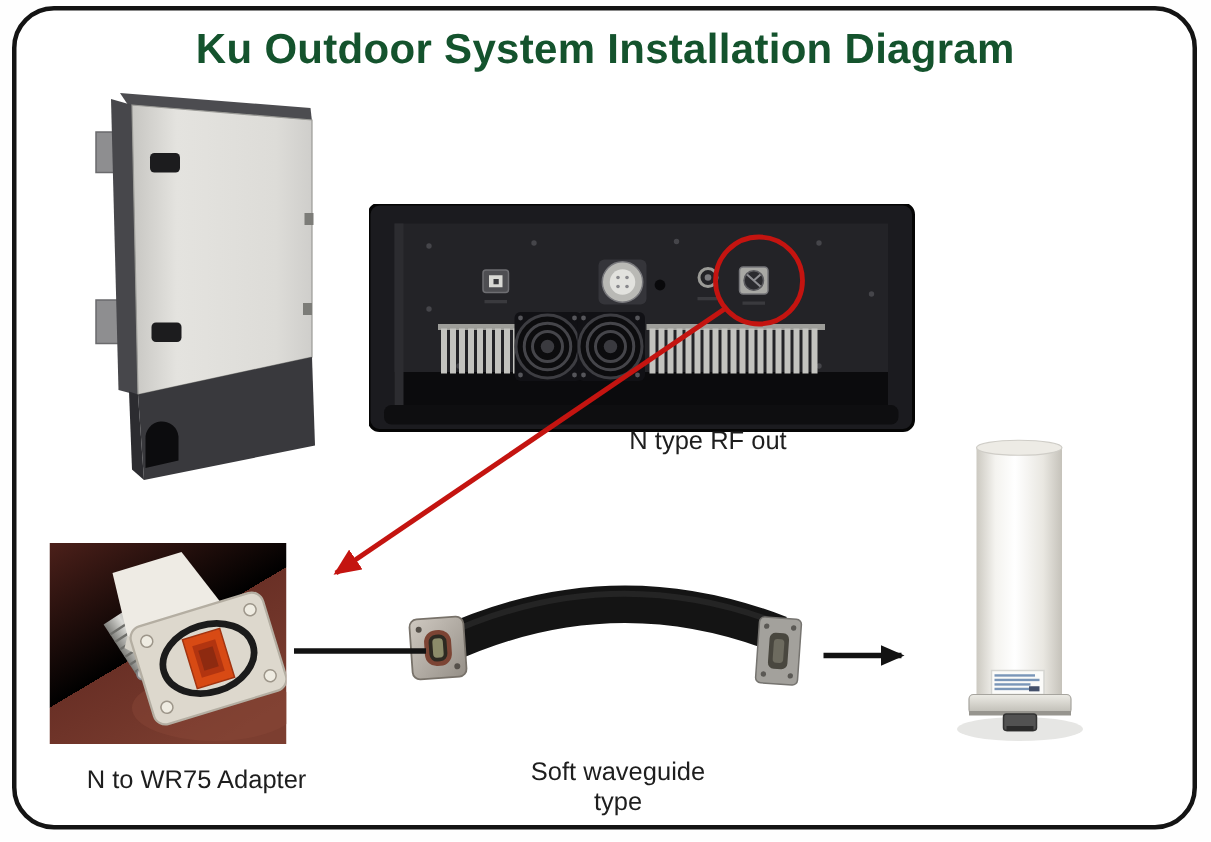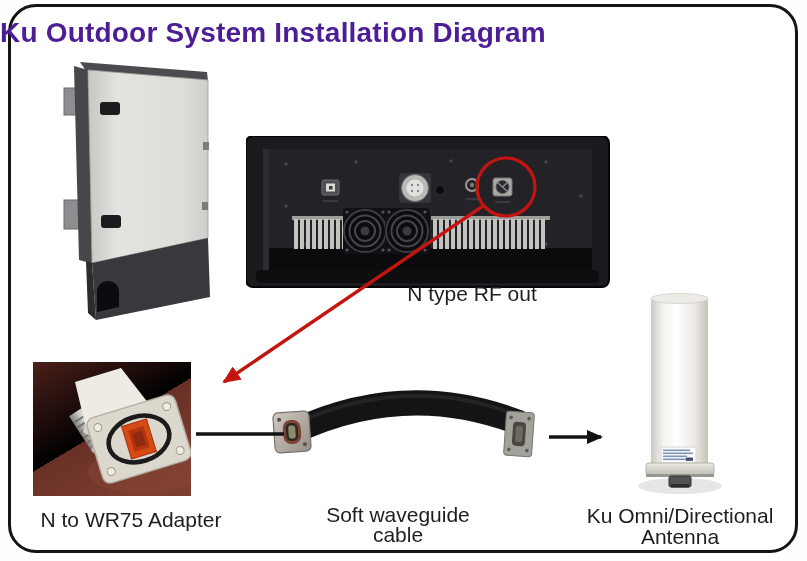--- a/index.html
+++ b/index.html
@@ -5,25 +5,25 @@
   html,body{margin:0;padding:0;background:#ffffff;}
   .stage{
     position:relative;width:807px;height:561px;background:#fefefe;
     font-family:"Liberation Sans", sans-serif;overflow:hidden;
   }
   .frame{
     position:absolute;left:8px;top:4px;width:784px;height:543px;
     border:3.5px solid #141414;border-radius:28px;background:#ffffff;
   }
   .title{
-    position:absolute;left:0;top:17px;width:807px;text-align:left;
-    font-size:28px;font-weight:bold;color:#4c1d95;letter-spacing:0.2px;
+    position:absolute;left:0;top:17px;width:807px;text-align:center;
+    font-size:28px;font-weight:bold;color:#14532d;letter-spacing:0.2px;
   }
   .caption{
-    position:absolute;color:#1e1e1e;font-size:21px;line-height:20px;
+    position:absolute;color:#1e1e1e;font-size:17px;line-height:20px;
     text-align:center;white-space:nowrap;
   }
   .cap-2line{line-height:20px;}
   .abs{position:absolute;}
   svg{display:block;}
   .overlay{position:absolute;left:0;top:0;pointer-events:none;}
 </style>
 </head>
 <body>
 
@@ -257,23 +257,23 @@
       <rect x="-14" y="-22" width="28" height="44" rx="3.5" fill="#a3a19c" stroke="#767470"></rect>
       <circle cx="-9" cy="-16" r="1.8" fill="#5b5955"></circle>
         <circle cx="9" cy="-16" r="1.8" fill="#5b5955"></circle>
       <circle cx="-9" cy="16" r="1.8" fill="#5b5955"></circle>
         <circle cx="9" cy="16" r="1.8" fill="#5b5955"></circle>
       <rect x="-6.5" y="-12" width="13" height="24" rx="4" fill="#49473f"></rect>
       <rect x="-3.5" y="-8" width="7" height="16" rx="2.5" fill="#6d6b5f"></rect>
     </g>
   </svg>
 
-  <div class="caption cap-2line" style="left:298px;top:505px;width:200px;">
+  <div class="caption cap-2line" style="left:312px;top:505px;width:200px;">
     <div>Soft waveguide</div>
-    <div>cable</div>
+    <div>type</div>
   </div>
 
   <svg class="abs" style="left:638px;top:288px;" width="85" height="210" viewBox="0 0 85 210">
     <defs>
       <linearGradient id="cylGrad" x1="0" y1="0" x2="1" y2="0">
         <stop offset="0" stop-color="#ccc9c1"></stop>
         <stop offset="0.22" stop-color="#f4f3ef"></stop>
         <stop offset="0.45" stop-color="#ffffff"></stop>
         <stop offset="0.78" stop-color="#e9e7e1"></stop>
         <stop offset="1" stop-color="#c5c2ba"></stop>
@@ -298,24 +298,20 @@
 
     <rect x="8" y="175" width="68" height="13" rx="3" fill="url(#collarGrad)" stroke="#a6a49e" stroke-width="0.8"></rect>
     <rect x="8" y="186" width="68" height="3" fill="#97958f"></rect>
 
     <g>
       <rect x="31" y="188" width="22" height="11" rx="2" fill="#525252" stroke="#333"></rect>
       <rect x="33" y="196" width="18" height="3.5" fill="#2b2b2b"></rect>
     </g>
   </svg>
 
-  <div class="caption cap-2line" style="left:580px;top:505px;width:200px;line-height:21px;">
-    <div>Ku Omni/Directional</div>
-    <div>Antenna</div>
-  </div>
 
   <svg class="overlay" width="807" height="561" viewBox="0 0 807 561">
     <defs>
       <marker id="redHead" markerUnits="userSpaceOnUse" markerWidth="20" markerHeight="16" refX="16" refY="8" orient="auto">
         <path d="M0,0 L18,8 L0,16 Z" fill="#c41410"></path>
       </marker>
       <marker id="blackHead" markerUnits="userSpaceOnUse" markerWidth="18" markerHeight="14" refX="14" refY="7" orient="auto">
         <path d="M0,0 L16,7 L0,14 Z" fill="#121212"></path>
       </marker>
     </defs>

